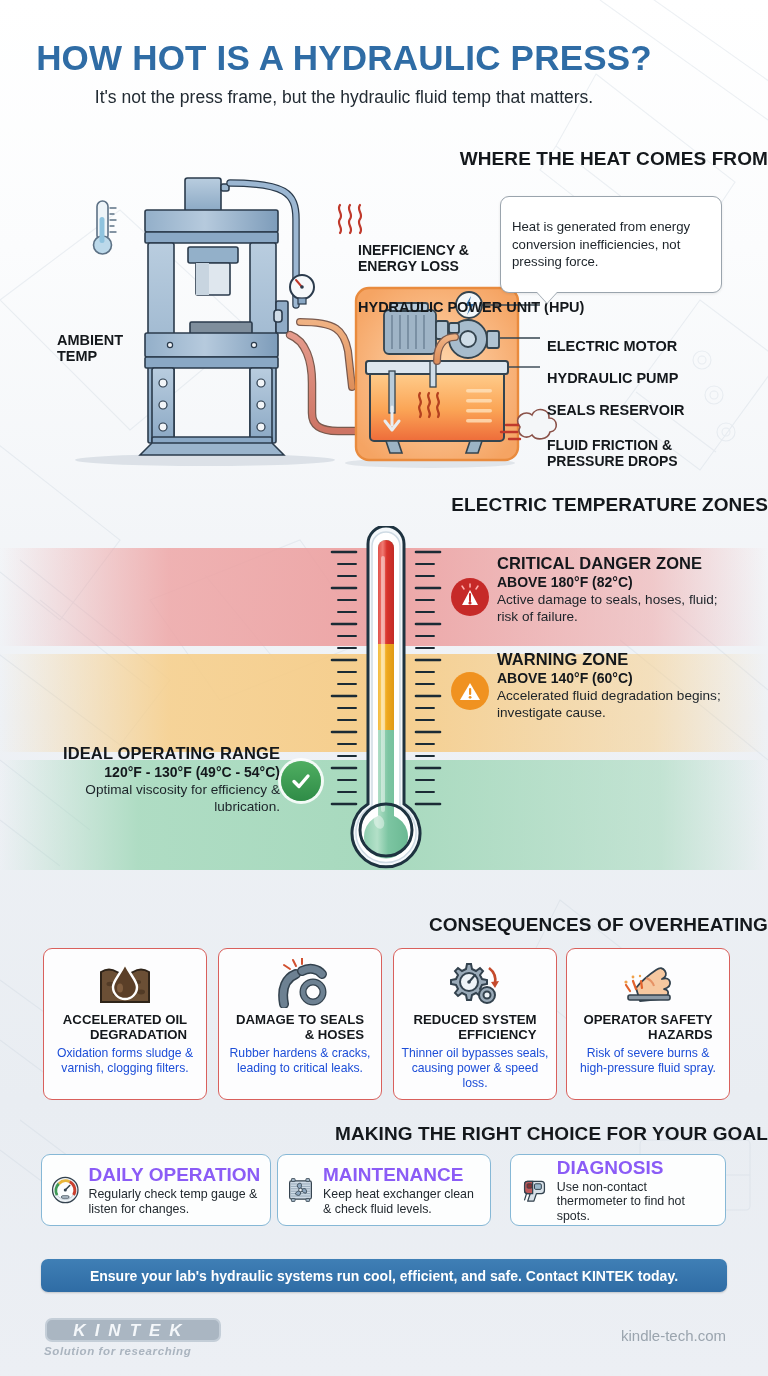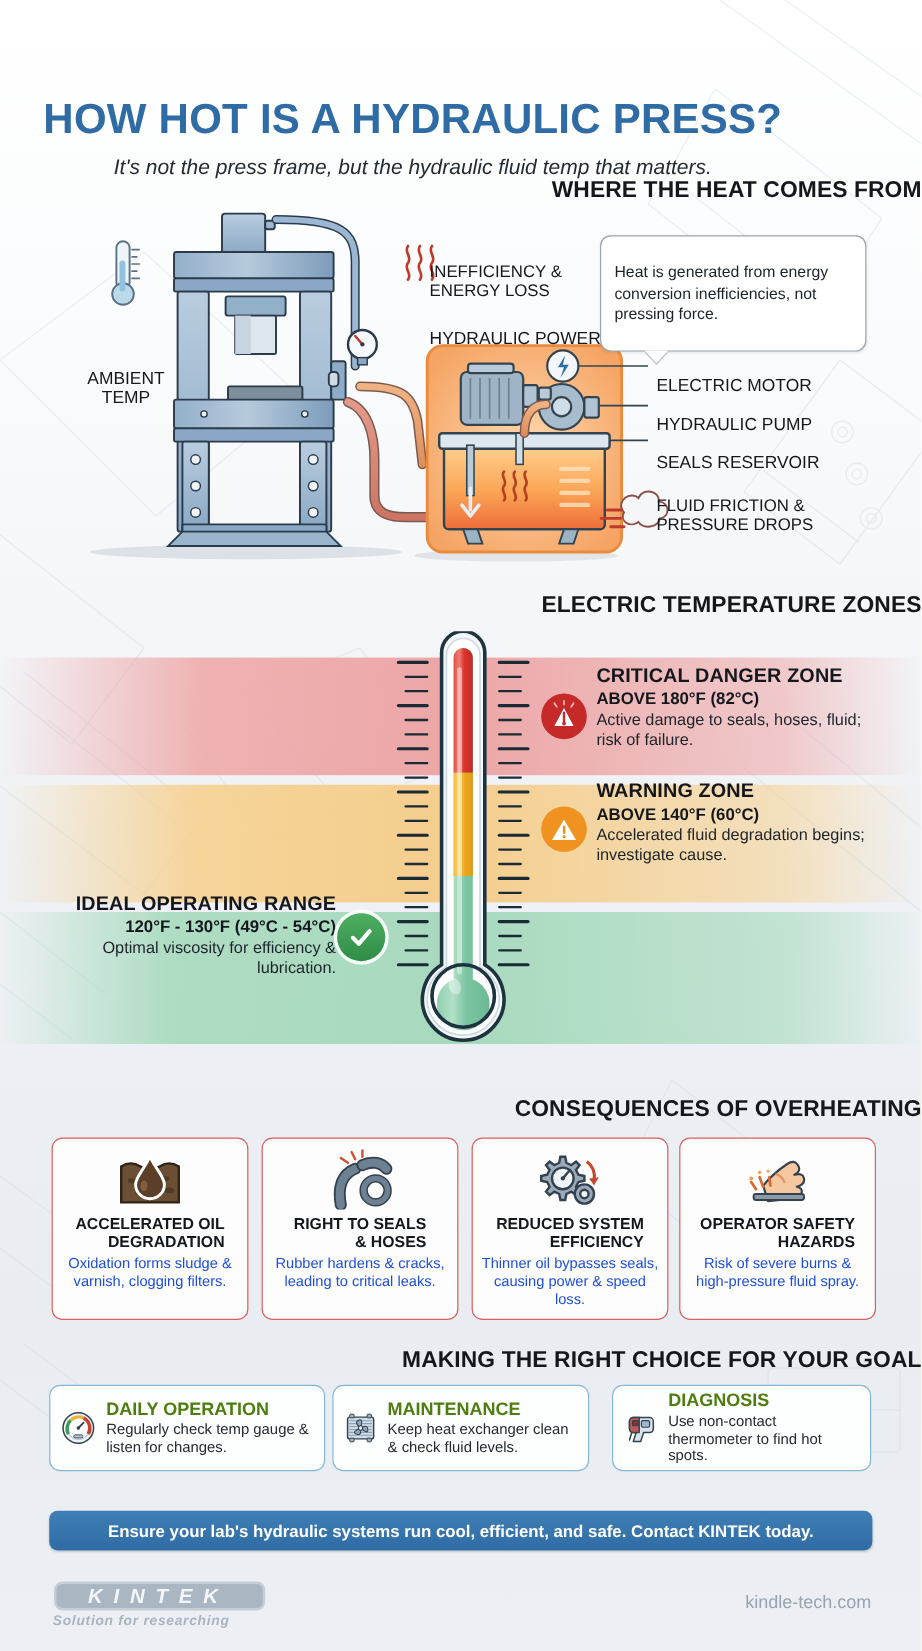--- a/index.html
+++ b/index.html
@@ -12,38 +12,38 @@
   #page {
     position: relative;
     width: 768px; height: 1376px;
     background: linear-gradient(180deg,#ffffff 0%,#fbfcfd 18%,#eef1f5 52%,#e9edf2 80%,#eceff4 100%);
     overflow: hidden;
   }
   
   .blueprint { position:absolute; inset:0; opacity:.55; pointer-events:none; }
 
   
-  .hdr { position:absolute; top:38px; left:0; width:688px; text-align:center;margin-top:42px; }
+  .hdr { position:absolute; top:38px; left:0; width:688px; text-align:center; }
   .hdr h1 {
     font-size:35px; font-weight:bold; letter-spacing:.2px;
     color:#2f6ca5; text-shadow:0 1px 0 rgba(255,255,255,.8);
   }
-  .hdr .sub { margin-top:9px; font-size:17.5px; color:#222b33;font-style:italic; }
+  .hdr .sub { margin-top:9px; font-size:17.5px; color:#222b33; }
 
   
   .sec-h {
     position:absolute; width:768px; text-align:right;
     font-size:19px; font-weight:bold; color:#14181c; letter-spacing:.1px;
   }
 
   
   .press-wrap { position:absolute; left:0; top:175px; width:768px; height:305px; }
 
-  .lbl { position:absolute; font-weight:normal; color:#14181c; line-height:1.12; }
-  .lbl-ambient { left:57px; top:308px; width:96px; text-align:center; font-size:14.5px; }
+  .lbl { position:absolute; font-weight:bold; color:#14181c; line-height:1.12;margin-top:24px; }
+  .lbl-ambient { left:57px; top:308px; width:96px; font-size:14.5px; }
   .lbl-ineff   { left:358px; top:219px; font-size:14px; }
   .lbl-hpu     { left:358px; top:275px; font-size:14.5px; }
   .lbl-motor   { left:547px; top:314px; font-size:14.5px; }
   .lbl-pump    { left:547px; top:346px; font-size:14.5px; }
   .lbl-res     { left:547px; top:378px; font-size:14.5px; }
   .lbl-fric    { left:547px; top:414px; font-size:14px; }
 
   .callout {
     position:absolute; left:500px; top:196px; width:222px;
     background:#ffffff; border:1.4px solid #9aa4ad; border-radius:9px;
@@ -86,21 +86,21 @@
     background:#fdfdfe; border:1.6px solid #d9605c; border-radius:9px;
     display:flex; flex-direction:column; align-items:center; padding:9px 7px 7px;
   }
   .ccard .ct { font-size:13.2px; font-weight:bold; color:#14181c; text-align:right; line-height:1.15; margin-top:4px; }
   .ccard .cd { font-size:12.2px; color:#1d4ed8; text-align:center; line-height:1.2; margin-top:4px; }
 
   
   .choice { position:absolute; top:1154px; height:72px;
             background:#fdfefe; border:1.5px solid #86b8d6; border-radius:9px;
             display:flex; align-items:center; padding:0 8px; gap:8px; }
-  .choice .ch { font-size:15px; font-weight:bold; color:#4d7c0f; }
+  .choice .ch { font-size:19px; font-weight:bold; color:#8b5cf6; }
   .choice .cp { font-size:12.4px; color:#232a30; line-height:1.18; margin-top:1px; }
 
   
   .cta {
     position:absolute; left:41px; top:1259px; width:686px; height:33px;
     background:linear-gradient(180deg,#3f7fb5,#2f6ca5);
     border-radius:7px; color:#ffffff; font-size:14px; font-weight:bold;
     display:flex; align-items:center; justify-content:center;
     box-shadow:0 1px 2px rgba(0,0,0,.18);
   }
@@ -526,21 +526,21 @@
         <path d="M34 13 C 42 9 50 11 54 16" fill="none" stroke="#6d8192" stroke-width="7" stroke-linecap="round"></path>
         <circle cx="45" cy="34" r="10" fill="none" stroke="#33424e" stroke-width="7"></circle>
         <circle cx="45" cy="34" r="10" fill="none" stroke="#6d8192" stroke-width="4.5"></circle>
         <g stroke="#d1502f" stroke-width="2" stroke-linecap="round">
           <path d="M28 8 l-3 -6"></path>
             <path d="M22 11 l-6 -4"></path>
             <path d="M34 6 l0 -6"></path>
         </g>
       </svg>
       <div class="ct">
-        <span>RIGHT TO SEALS</span><br>
+        <span>DAMAGE TO SEALS</span><br>
         <span>&amp; HOSES</span>
       </div>
       <div class="cd">Rubber hardens &amp; cracks, leading to critical leaks.</div>
     </div>
 
     <div class="ccard" style="left:393px">
       <svg width="64" height="50" viewBox="0 0 64 50">
         <g fill="#9aaab8" stroke="#33424e" stroke-width="2">
           <path d="M24 6 l4 0 1 5 4 2 4 -3 3 3 -3 4 2 4 5 1 0 4 -5 1 -2 4 3 4 -3 3 -4 -3 -4 2 -1 5 -4 0 -1 -5 -4 -2 -4 3 -3 -3 3 -4 -2 -4 -5 -1 0 -4 5 -1 2 -4 -3 -4 3 -3 4 3 4 -2 Z"></path>
           <circle cx="26" cy="24" r="9" fill="#eef3f7"></circle>

